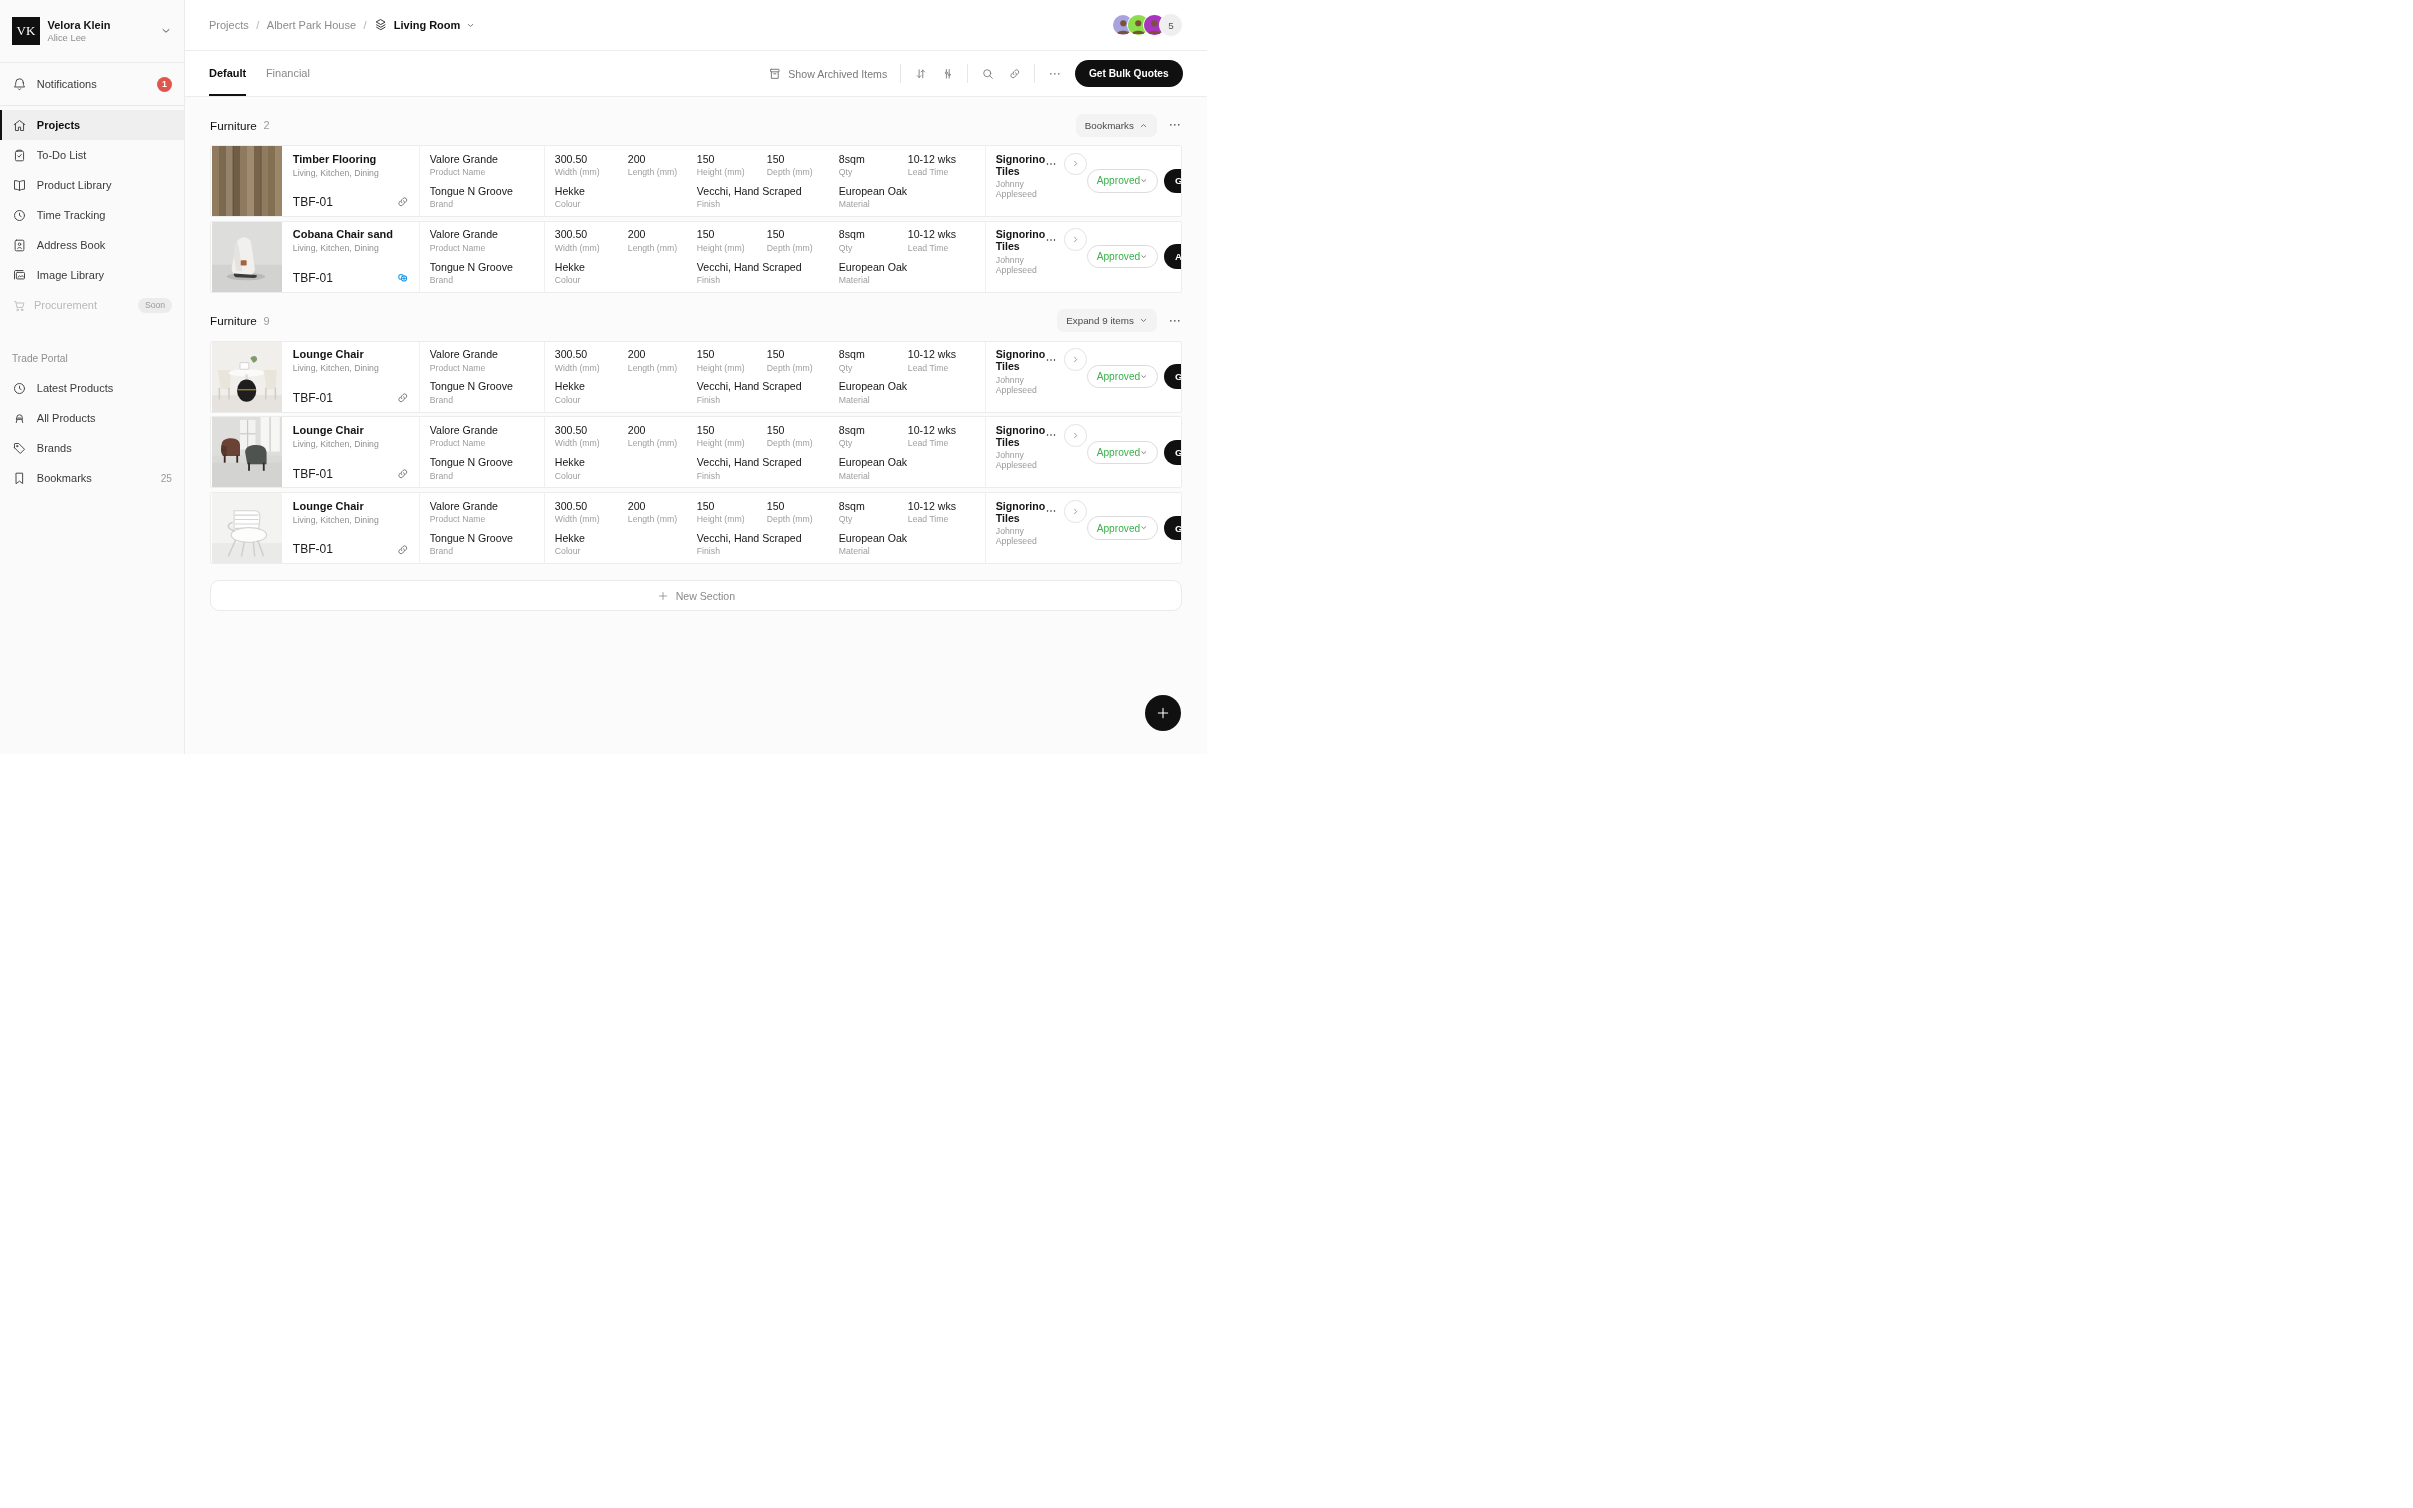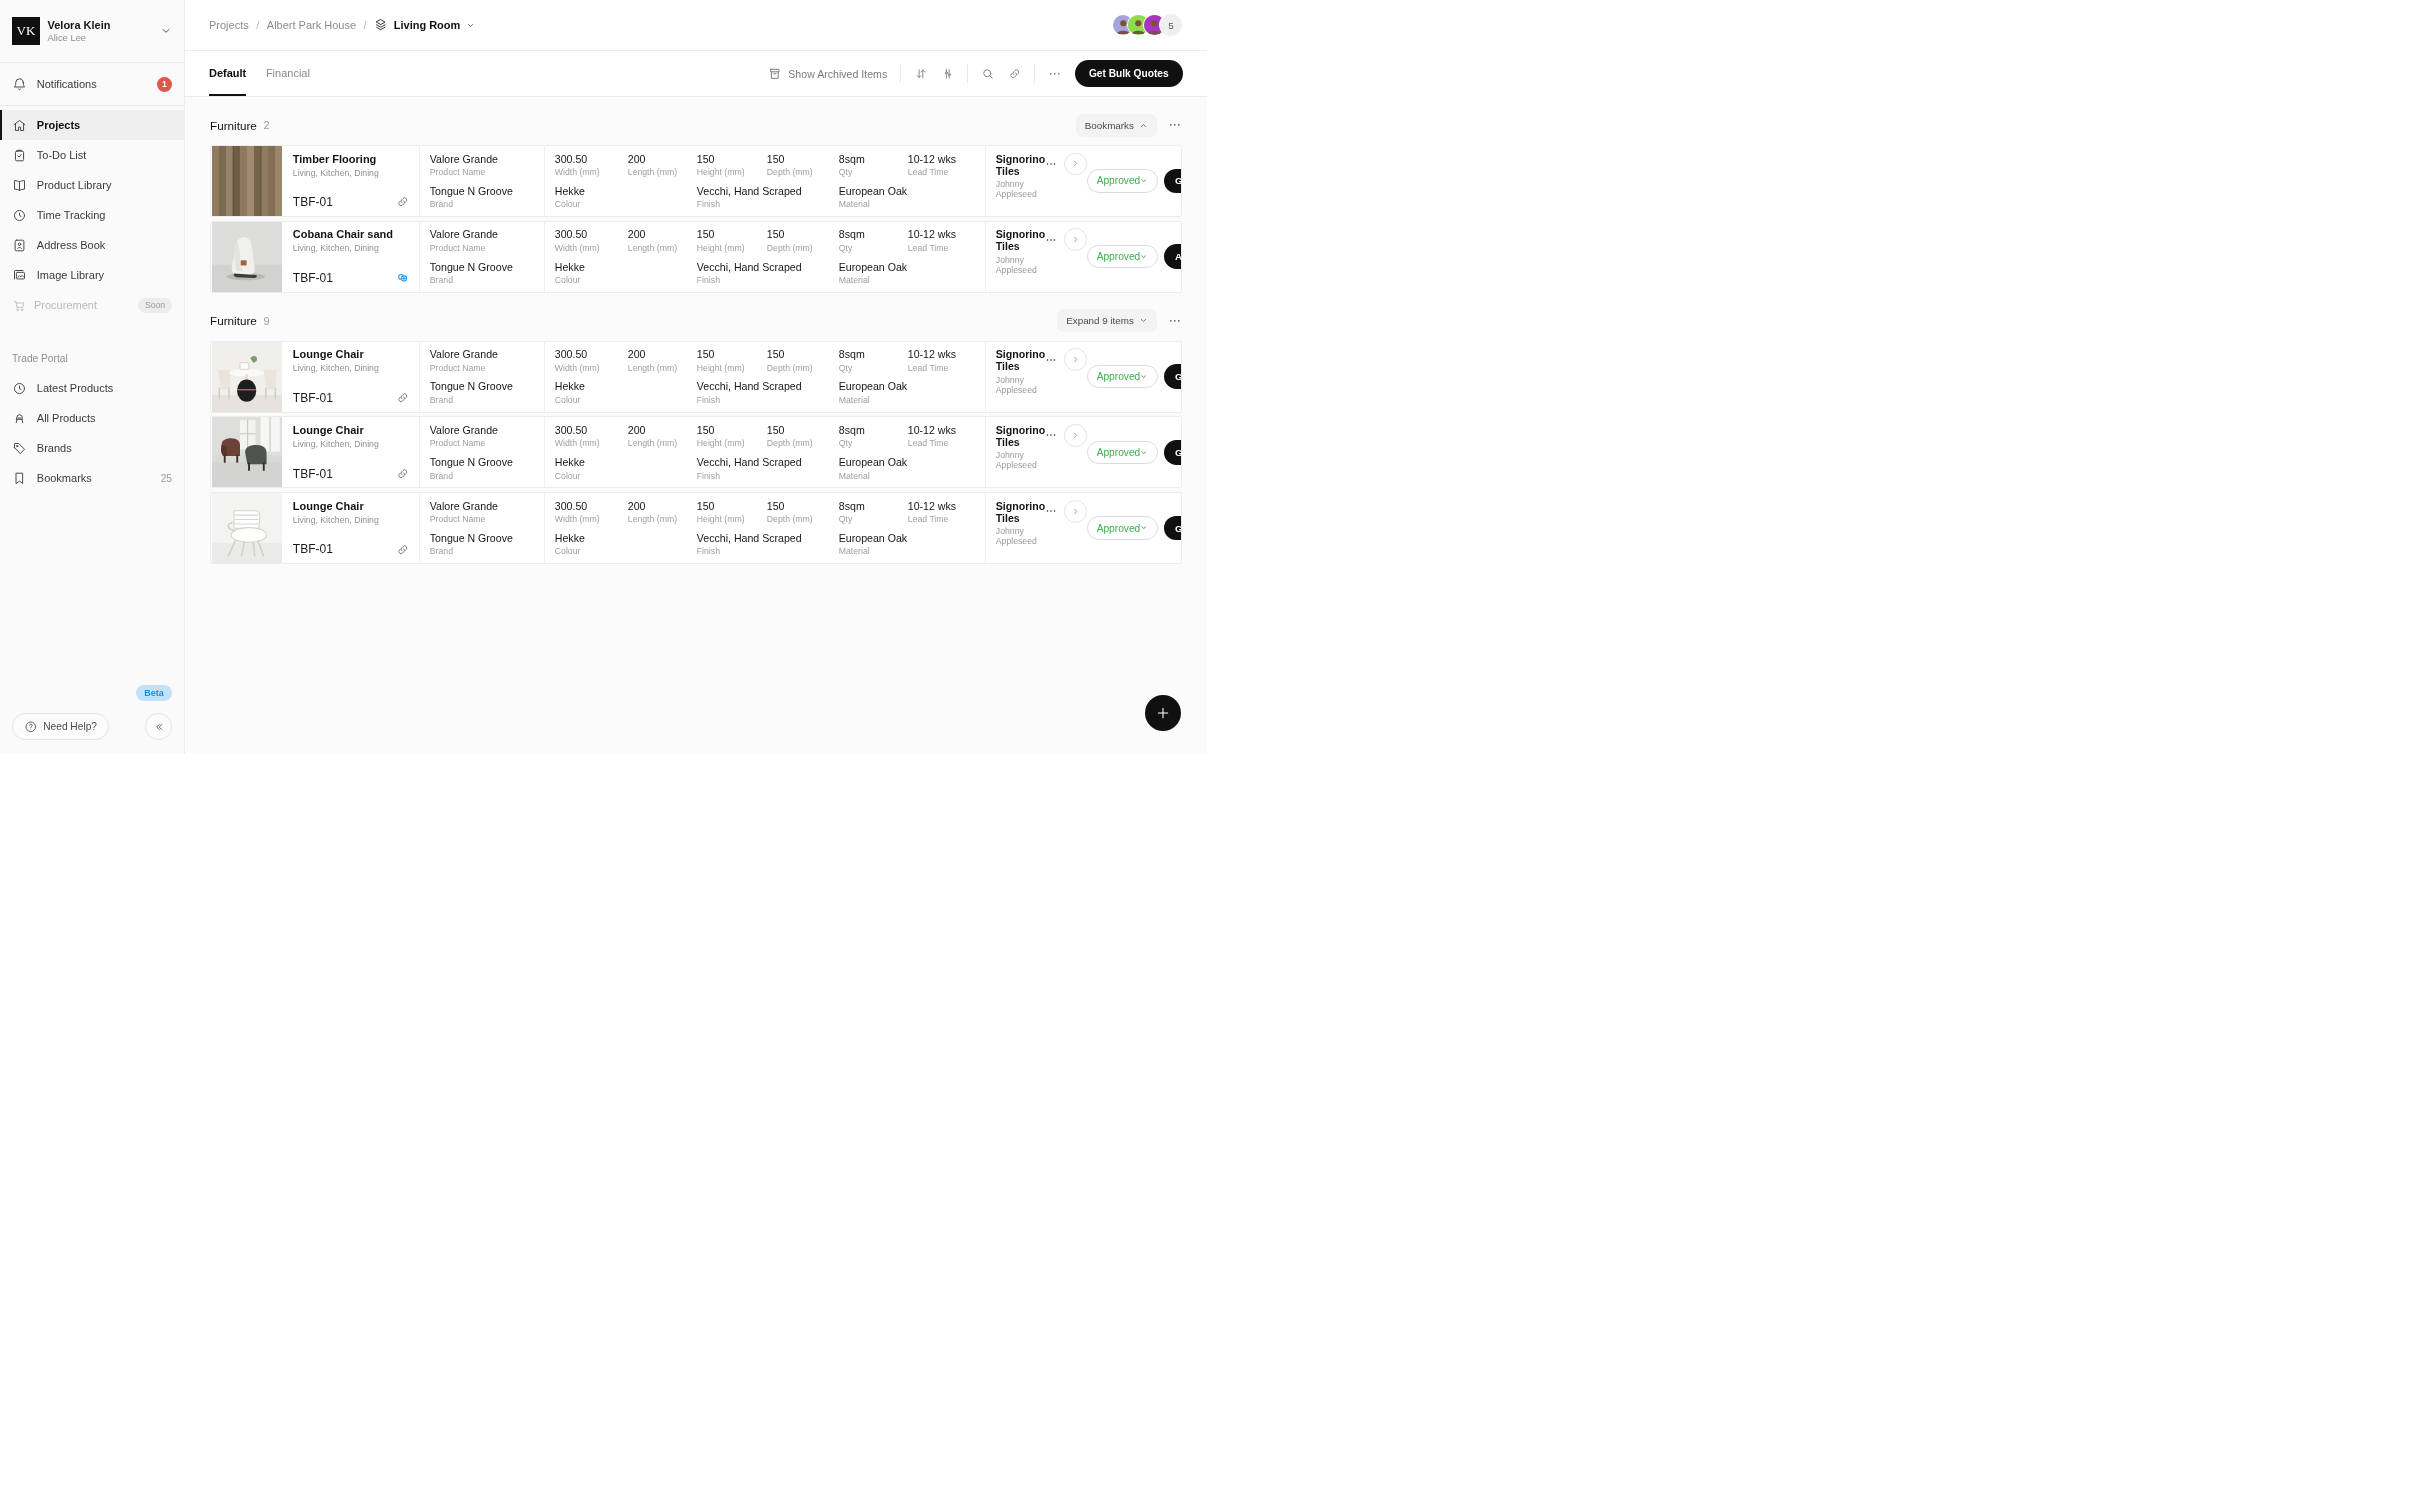--- a/index.html
+++ b/index.html
@@ -249,45 +249,20 @@
               <svg viewBox="0 0 24 24" fill="none" stroke="currentColor" stroke-width="1.6" stroke-linecap="round" stroke-linejoin="round">
                 <path d="M7 3.5h10V20l-5-3.8L7 20Z"></path>
               </svg>
             </span>
             <span>Bookmarks</span>
             <span class="nav-right count-grey">25</span>
           </div>
         </nav>
     </div>
 
-    <div class="sb-bottom">
-      <div class="beta-row">
-          <span class="beta-pill">Beta</span>
-        </div>
-      <div class="help-row">
-        <button class="help-btn">
-          <span class="icon i18">
-              <svg viewBox="0 0 24 24" fill="none" stroke="currentColor" stroke-width="1.6" stroke-linecap="round" stroke-linejoin="round">
-                <circle cx="12" cy="12" r="8.5"></circle>
-                <path d="M9.8 9.5a2.3 2.3 0 1 1 3.3 2.1c-.8.4-1.1.9-1.1 1.7"></path>
-                <circle cx="12" cy="16.4" r="0.6" fill="currentColor" stroke="none"></circle>
-              </svg>
-            </span>
-          <span>Need Help?</span>
-        </button>
-        <button class="collapse-btn">
-          <span class="icon i16">
-              <svg viewBox="0 0 24 24" fill="none" stroke="currentColor" stroke-width="1.8" stroke-linecap="round" stroke-linejoin="round">
-                <path d="m12.5 7-5 5 5 5"></path>
-                <path d="m17.5 7-5 5 5 5"></path>
-              </svg>
-            </span>
-        </button>
-      </div>
-    </div>
   </aside>
 
   <div class="main">
 
     <div class="topbar">
       <div class="crumbs">
         <span class="crumb">Projects</span>
         <span class="crumb-sep">/</span>
         <span class="crumb">Albert Park House</span>
         <span class="crumb-sep">/</span>
@@ -1002,20 +977,28 @@
                     <svg viewBox="0 0 24 24" fill="none" stroke="currentColor" stroke-width="2" stroke-linecap="round" stroke-linejoin="round">
                       <path d="m6 9 6 5.5L18 9"></path>
                     </svg>
                   </span>
                 </div>
                 <button class="quote-btn">Get Quote</button>
               </div>
             </div>
           </div>
         </div>
+      <div class="new-section">
+        <span class="icon i16">
+            <svg viewBox="0 0 24 24" fill="none" stroke="currentColor" stroke-width="1.6" stroke-linecap="round" stroke-linejoin="round">
+              <path d="M12 5v14M5 12h14"></path>
+            </svg>
+          </span>
+        <span>New Section</span>
+      </div>
       <button class="fab">
         <span class="icon">
             <svg viewBox="0 0 24 24" fill="none" stroke="currentColor" stroke-width="1.6" stroke-linecap="round" stroke-linejoin="round">
               <path d="M12 5v14M5 12h14"></path>
             </svg>
           </span>
       </button>
     </div>
   </div>
 </div>

